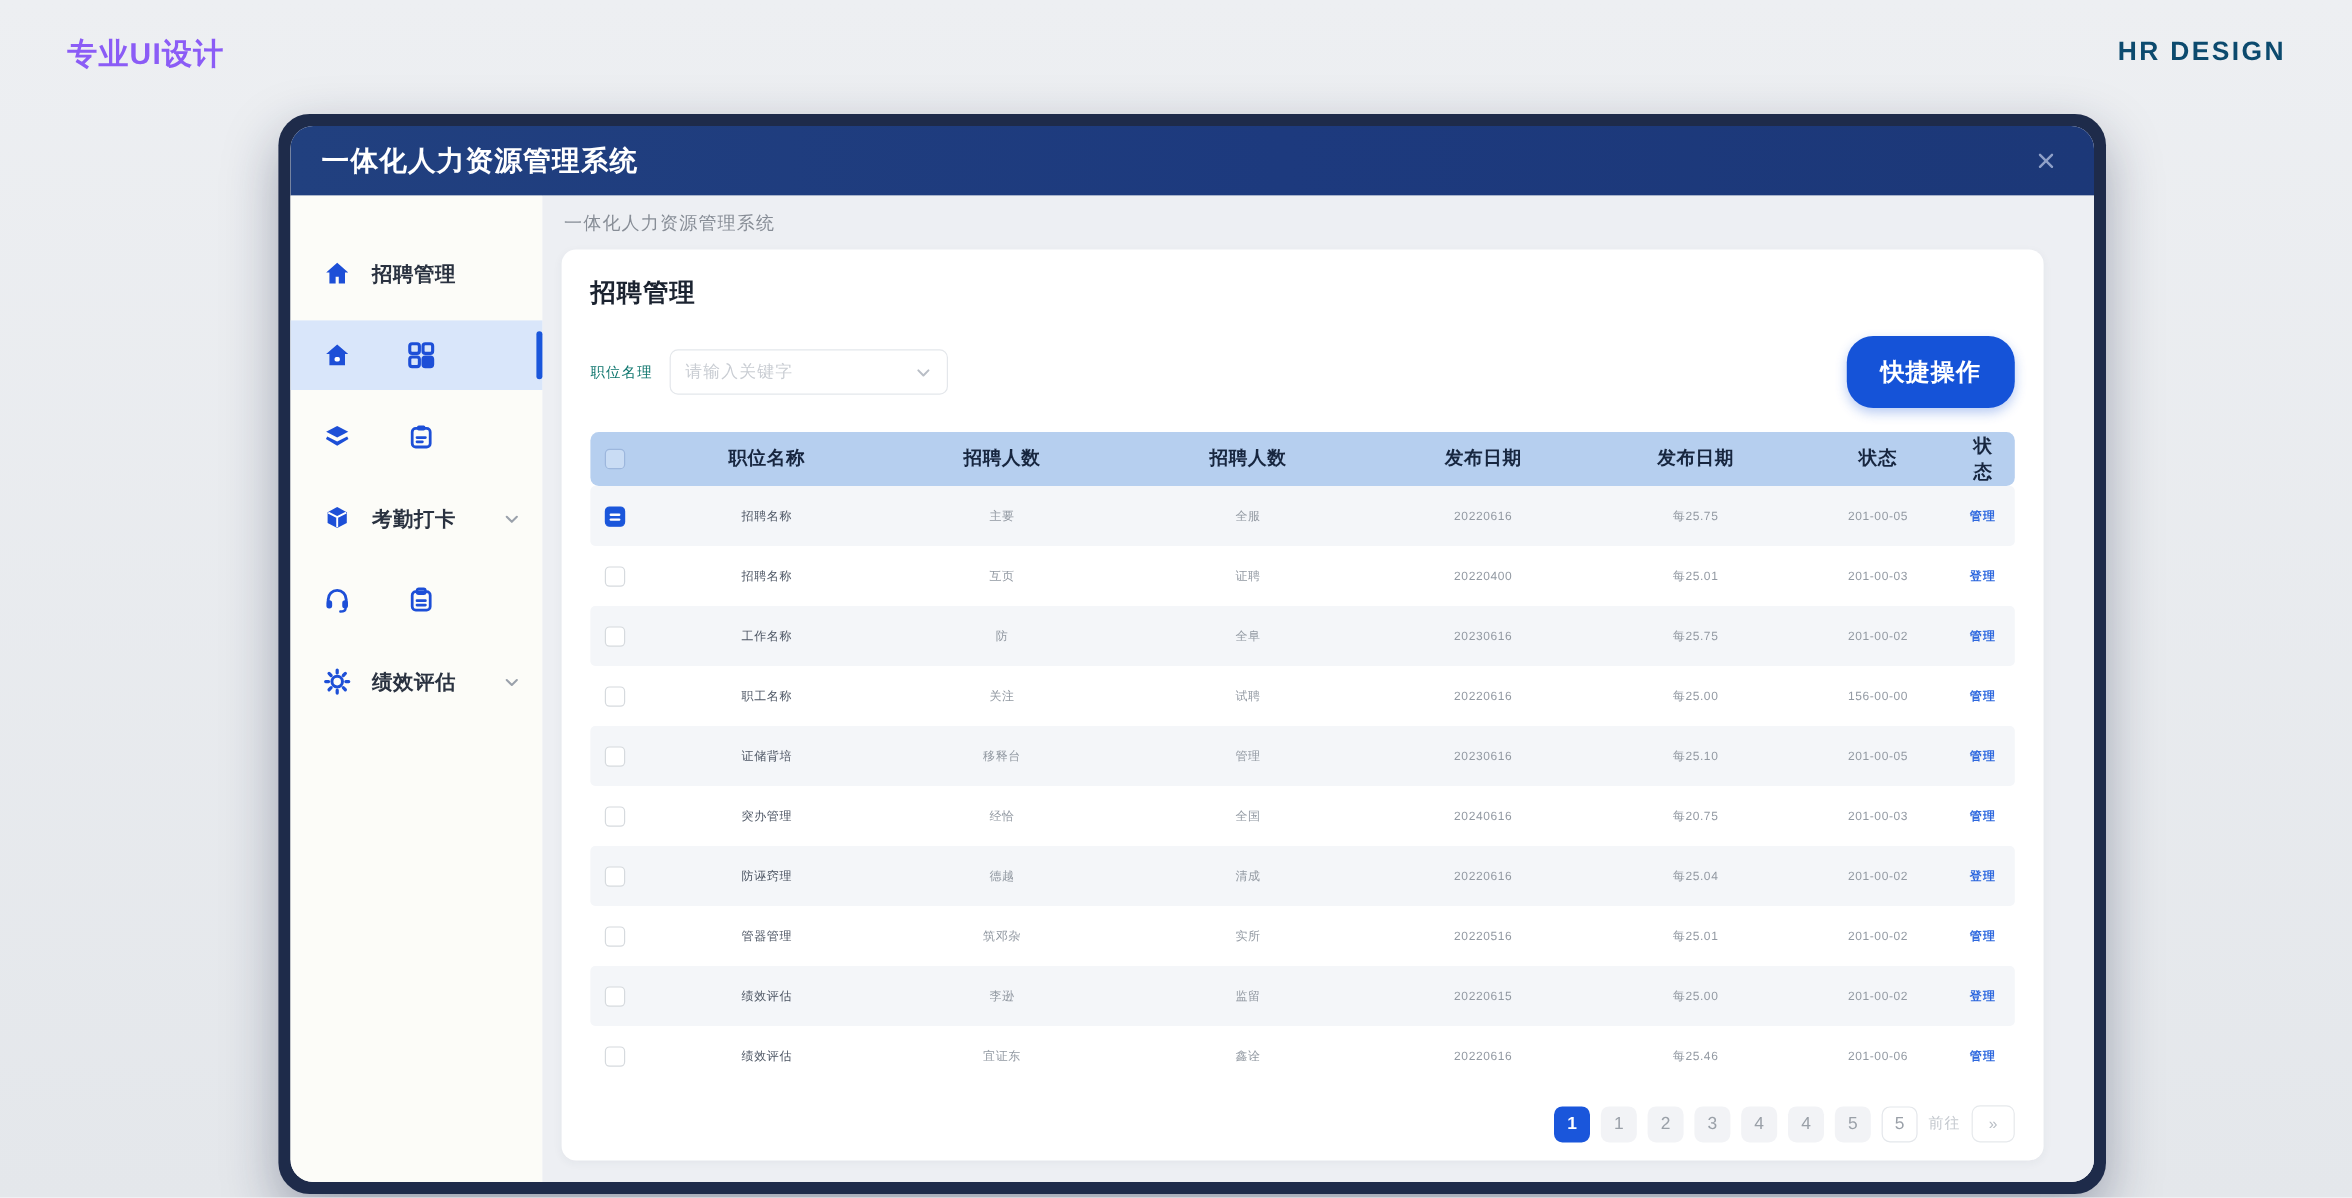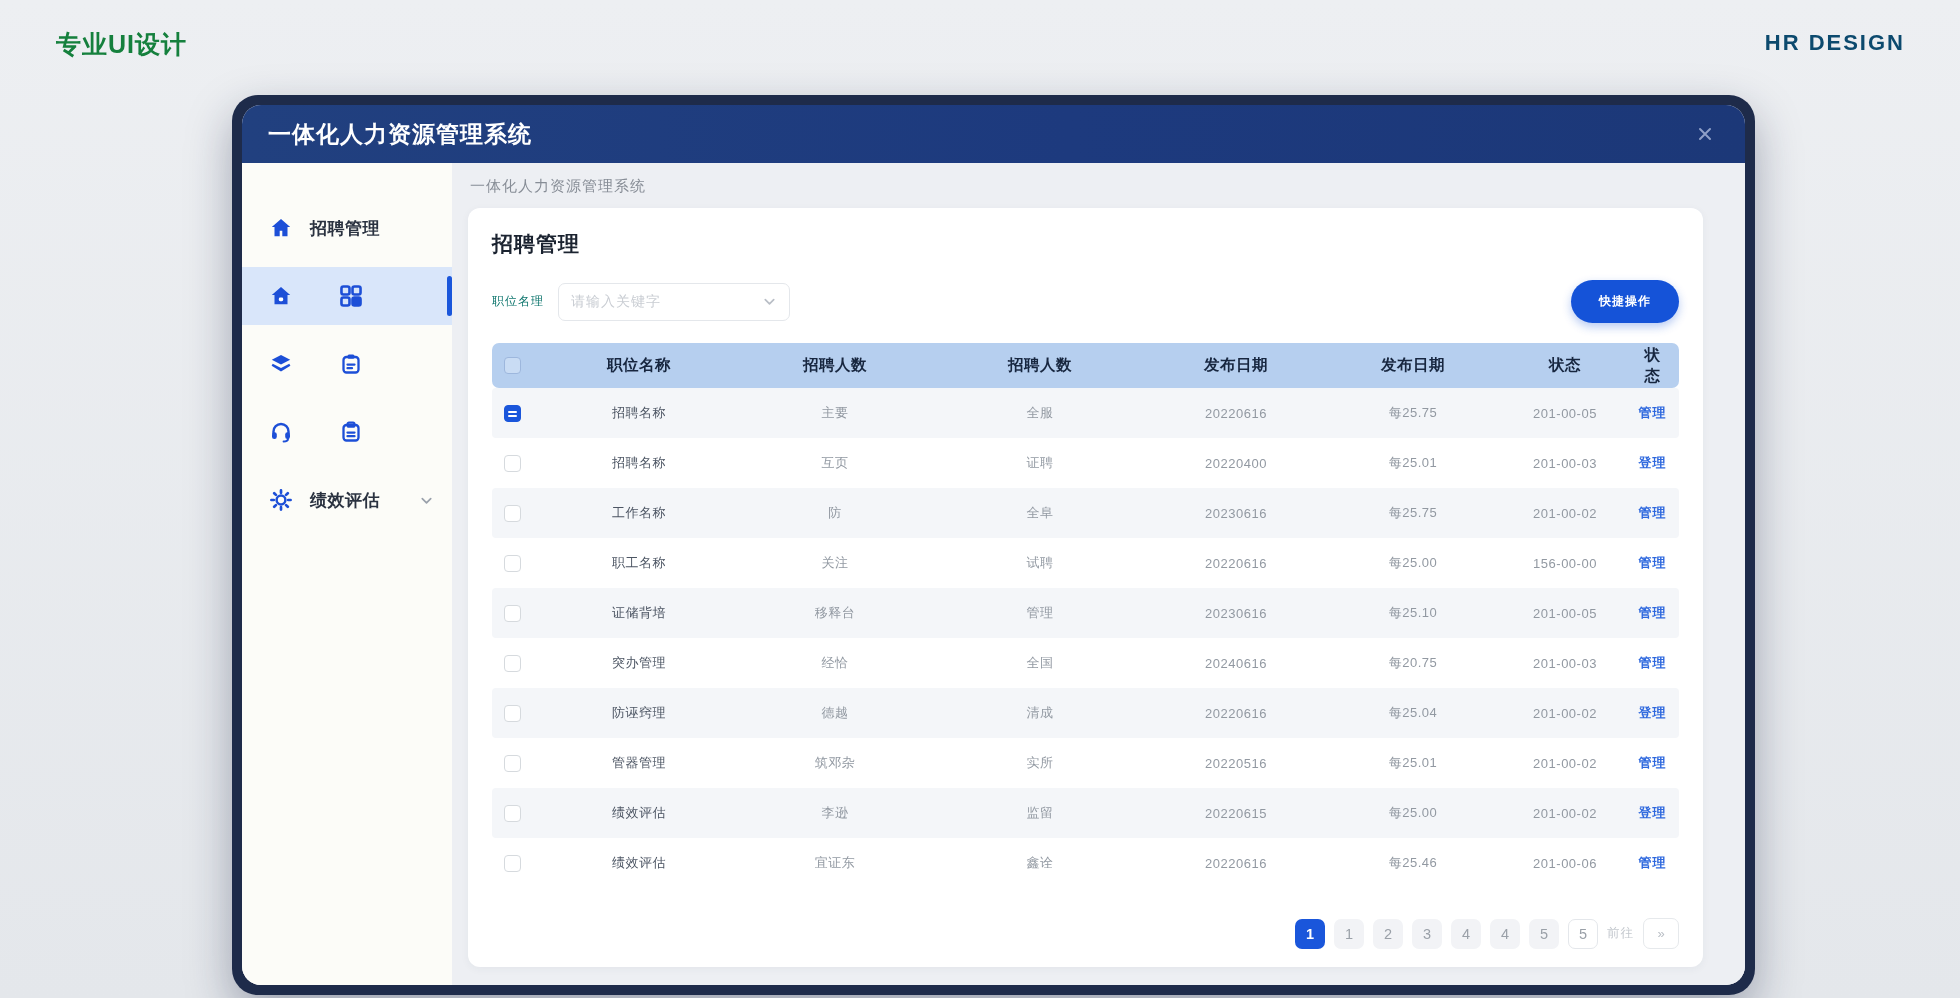--- a/index.html
+++ b/index.html
@@ -4,21 +4,21 @@
 <style>
   * { margin:0; padding:0; box-sizing:border-box; }
   html,body { width:1960px; height:998px; overflow:hidden; }
   body {
     font-family:"Liberation Sans","DejaVu Sans",sans-serif;
     background:linear-gradient(180deg,#edeff2 0%,#e4e7eb 100%);
     position:relative;
   }
   .brand {
     position:absolute; left:56px; top:28px;
-    font-size:25px; font-weight:700; color:#15803d; letter-spacing:1px;
+    font-size:25px; font-weight:700; color:#8b5cf6; letter-spacing:1px;
   }
   .watermark {
     position:absolute; right:55px; top:30px;
     font-size:22px; font-weight:600; color:#0c4a6e; letter-spacing:2px;
   }
   .window {
     position:absolute; left:232px; top:95px; width:1523px; height:900px;
     background:#1e2b4a; border-radius:26px; padding:10px;
     box-shadow:0 18px 45px rgba(25,35,65,.35);
   }
@@ -62,37 +62,37 @@
   }
   .card-title { font-size:21px; font-weight:700; color:#1b2330; letter-spacing:1px; }
   .filter-row { display:flex; align-items:center; margin-top:22px; }
   .filter-label { font-size:12px; color:#0f766e; letter-spacing:1px; }
   .select {
     width:232px; height:38px; margin-left:14px; border:1px solid #e4e7eb; border-radius:7px;
     background:#fff; display:flex; align-items:center; padding:0 12px; cursor:pointer;
   }
   .select .ph { font-size:14px; color:#c9cdd3; letter-spacing:1px; flex:1; overflow:hidden; white-space:nowrap; }
   .quick-btn {
-    margin-left:auto; height:43px; padding:0 28px; border:none; border-radius:22px;
-    background:#1553d8; color:#fff; font-size:12px; font-weight:700; letter-spacing:1px;
+    margin-left:auto; height:60px; padding:0 28px; border:none; border-radius:22px;
+    background:#1553d8; color:#fff; font-size:20px; font-weight:700; letter-spacing:1px;
     font-family:inherit; cursor:pointer; box-shadow:0 4px 10px rgba(21,83,216,.3);
   }
 
   
   .table { margin-top:20px;text-align:center; }
   .t-head, .t-row {
     display:grid;
     grid-template-columns:46px 178px 214px 196px 196px 158px 146px 1fr;
     align-items:center; padding:0 12px;
   }
   .t-head {
     height:45px; background:#b6cfef; border-radius:7px;
     font-size:15.5px; font-weight:700; color:#17263f; letter-spacing:.5px;
   }
-  .t-row { height:50px; font-size:13px; color:#9299a2; letter-spacing:.5px; }
+  .t-row { height:50px; font-size:10px; color:#9299a2; letter-spacing:.5px; }
   .t-row.shaded { background:#f4f6f9; border-radius:4px; }
   .t-row .c-name { color:#4c5563; }
   .cb {
     width:17px; height:17px; border:1.5px solid #d6dade; border-radius:4px; background:#fff;
     position:relative; cursor:pointer;
   }
   .t-head .cb { border-color:#9db7dd; background:#c9dcf4; }
   .cb.checked { background:#1a56db; border-color:#1a56db; }
   .cb.checked::before, .cb.checked::after {
     content:""; position:absolute; left:3px; right:3px; height:2px; background:#fff; border-radius:1px;
@@ -164,20 +164,34 @@
               <svg viewBox="0 0 24 24" width="24" height="24" fill="#1d4fd7">
                 <path d="M12 3 2.8 7.8 12 12.6l9.2-4.8z"></path>
                 <path d="M3.7 11.7 12 16l8.3-4.3 1.1 2.1L12 19.5l-9.4-5.7z"></path>
               </svg>
             </span>
             <span class="ic">
               <svg viewBox="0 0 24 24" width="24" height="24">
                 <rect x="4.5" y="5" width="15" height="15.5" rx="3" fill="none" stroke="#1d4fd7" stroke-width="2.3"></rect>
                 <rect x="8.5" y="2.6" width="7" height="4.2" rx="1.5" fill="#1d4fd7"></rect>
                 <path d="M8.5 12.6h7M8.5 16.2h4.5" stroke="#1d4fd7" stroke-width="2.3" stroke-linecap="round"></path>
+              </svg>
+            </span>
+          </div>
+          <div class="side-item">
+            <span class="ic">
+              <svg viewBox="0 0 24 24" width="24" height="24">
+                <path fill="#1d4fd7" d="M12 2.5 4 6.8v9l8 4.3 8-4.3v-9z"></path>
+                <path d="M4.6 7.2 12 11l7.4-3.8M12 11v8.4" stroke="#fff" stroke-width="1.6" fill="none"></path>
+              </svg>
+            </span>
+            <span class="lbl">考勤打卡</span>
+            <span class="chev">
+              <svg viewBox="0 0 16 16" width="15" height="15">
+                <path d="M3.5 6l4.5 4.5L12.5 6" fill="none" stroke="#9aa1ab" stroke-width="1.8" stroke-linecap="round" stroke-linejoin="round"></path>
               </svg>
             </span>
           </div>
           <div class="side-item">
             <span class="ic">
               <svg viewBox="0 0 24 24" width="24" height="24">
                 <path d="M4.5 13.5v-2a7.5 7.5 0 0 1 15 0v2" fill="none" stroke="#1d4fd7" stroke-width="2.4" stroke-linecap="round"></path>
                 <rect x="3" y="12.3" width="4.8" height="6.8" rx="2.3" fill="#1d4fd7"></rect>
                 <rect x="16.2" y="12.3" width="4.8" height="6.8" rx="2.3" fill="#1d4fd7"></rect>
                 <path d="M19 18.8c0 2-2.3 2.8-4.4 2.8" fill="none" stroke="#1d4fd7" stroke-width="2" stroke-linecap="round"></path>

